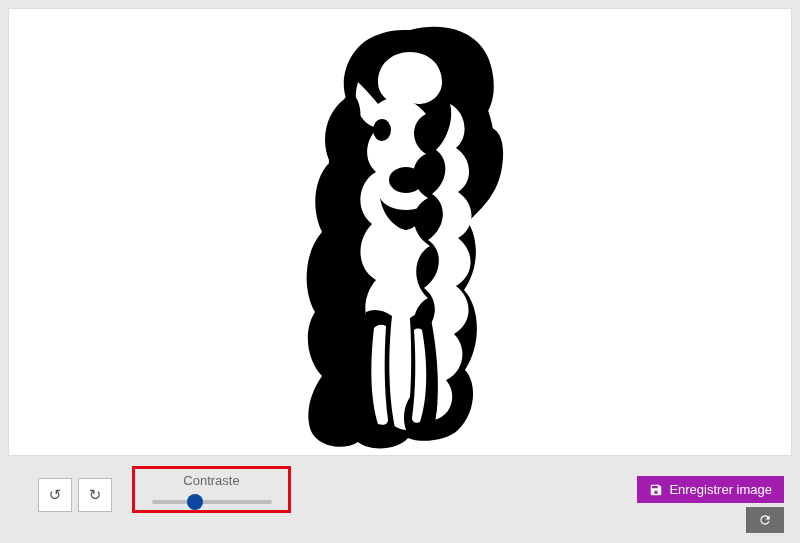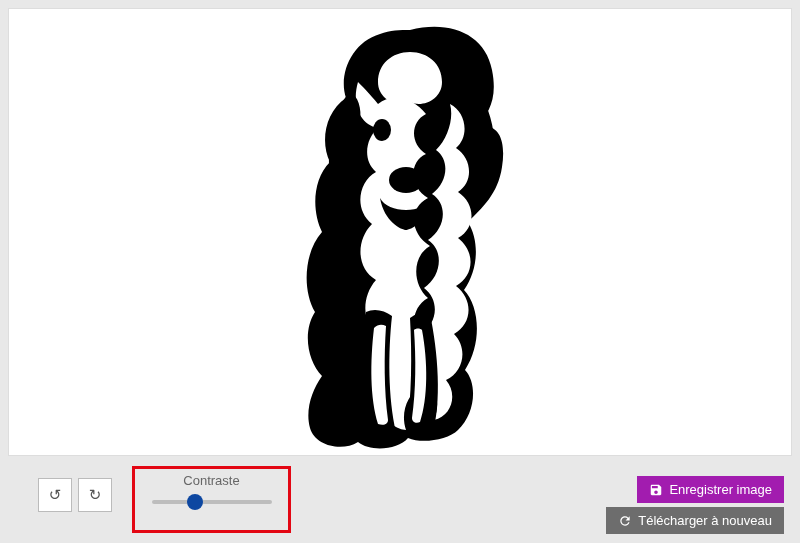--- a/index.html
+++ b/index.html
@@ -47,21 +47,21 @@
       border: 1px solid #bbb;
       display: flex;
       align-items: center;
       justify-content: center;
       cursor: pointer;
       font-size: 15px;
       color: #555;
     }
     .sliders-box {
       border: 3px solid #e30613;
-      padding: 4px 14px 20px 14px;
+      padding: 4px 14px 0 14px;
       display: flex;
       gap: 9px;
       margin-left: 12px;
     }
     .slider-group {
       display: flex;
       flex-direction: column;
       align-items: center;
       width: 125px;
     }
@@ -184,19 +184,18 @@
               <path d="M17 3H5c-1.1 0-2 .9-2 2v14c0 1.1.9 2 2 2h14c1.1 0 2-.9 2-2V7l-4-4zm-5 16c-1.66 0-3-1.34-3-3s1.34-3 3-3 3 1.34 3 3-1.34 3-3 3zm3-10H5V5h10v4z"></path>
             </svg>
           <span>Enregistrer image</span>
         </button>
       </div>
       <div class="actions-row">
         <button class="btn btn-grey">
           <svg viewBox="0 0 24 24">
               <path d="M17.65 6.35A7.958 7.958 0 0012 4c-4.42 0-7.99 3.58-7.99 8s3.57 8 7.99 8c3.73 0 6.84-2.55 7.73-6h-2.08A5.99 5.99 0 0112 18c-3.31 0-6-2.69-6-6s2.69-6 6-6c1.66 0 3.14.69 4.22 1.78L13 11h7V4l-2.35 2.35z"></path>
             </svg>
-          <span>Télécharger à nouveau</span>
         </button>
       </div>
     </div>
   </div>
 
 </div>
 
 </body></html>

